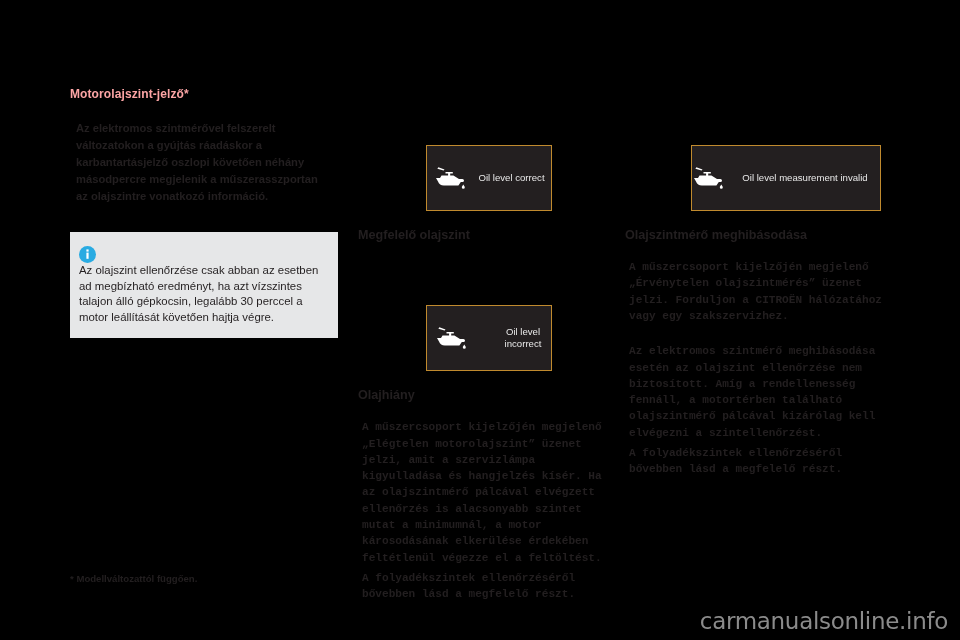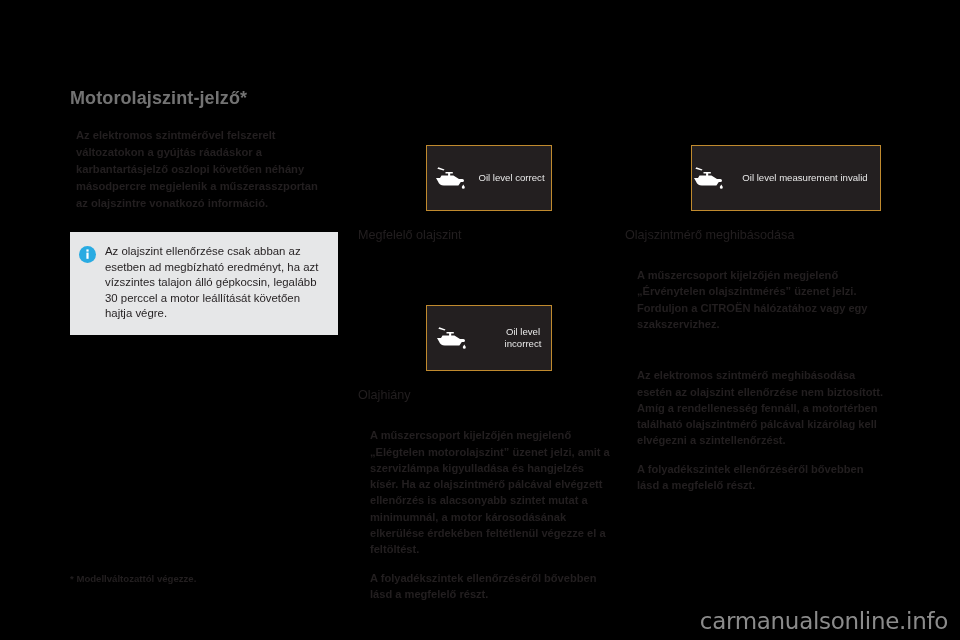--- a/index.html
+++ b/index.html
@@ -25,24 +25,24 @@
   }
 
   
   .col-left {
     position: absolute;
     left: 70px;
     top: 88px;
     width: 270px;
   }
   .page-title {
-    font-size: 18px;
+    font-size: 12px;
     font-weight: bold;
     letter-spacing: 0.1px;
-    color: #737373;
+    color: #fca5a5;
     margin: 0 0 18px 0;
     line-height: 1.15;
   }
   .intro-text {
     font-size: 11.2px;
     line-height: 1.52;
     font-weight: bold;
     color: #231f20;
     margin: 6px;
     width: 250px;
@@ -52,20 +52,21 @@
   .info-box {
     position: absolute;
     left: 70px;
     top: 232px;
     width: 268px;
     background: #e6e7e8;
     display: flex;
     align-items: flex-start;
     padding: 12px 10px 13px 9px;
     box-sizing: border-box;
+    flex-direction: column;
   }
   .info-icon {
     flex: 0 0 auto;
     width: 17px;
     height: 17px;
     margin-top: 2px;
     margin-right: 9px;
   }
   .info-icon svg { display: block; }
   .info-text {
@@ -137,31 +138,32 @@
   .cluster-label {
     color: #e8e8e8;
     font-size: 9.6px;
     line-height: 1.28;
     text-align: center;
     flex: 1 1 auto;
   }
 
   .section-heading {
     font-size: 12.6px;
-    font-weight: normal;
+    font-weight: bold;
     color: #231f20;
     margin: 0;
     line-height: 1.2;
   }
   .body-text {
     font-size: 11.1px;
     line-height: 1.47;
     font-weight: bold;
     color: #231f20;
-    margin: 12px;
+    margin: 4px;
+    font-family: Liberation Mono, monospace;
   }
   .body-text + .body-text { margin-top: 0; }
 
   .gap-a { height: 17px; }
   .gap-b { height: 12px; }
 
   
   .watermark {
     position: absolute;
     right: 12px;
@@ -186,21 +188,21 @@
     <span class="info-icon">
       <svg width="17" height="17" viewBox="0 0 17 17" xmlns="http://www.w3.org/2000/svg">
         <circle cx="8.5" cy="8.5" r="8.5" fill="#29abe2"></circle>
         <rect x="7.4" y="6.6" width="2.2" height="6.2" fill="#ffffff"></rect>
         <rect x="7.4" y="3.4" width="2.2" height="2.2" fill="#ffffff"></rect>
       </svg>
     </span>
     <span class="info-text">Az olajszint ellenőrzése csak abban az esetben ad megbízható eredményt, ha azt vízszintes talajon álló gépkocsin, legalább 30 perccel a motor leállítását követően hajtja végre.</span>
   </div>
 
-  <div class="footnote">* Modellváltozattól végezze.</div>
+  <div class="footnote">* Modellváltozattól függően.</div>
 
   <div class="col-mid">
 
     <div class="cluster cluster-a">
       <span class="oil-icon">
         <svg width="32" height="22" viewBox="0 0 32 22" xmlns="http://www.w3.org/2000/svg">
           <g fill="#ffffff">
             <path d="M2 11 h4 l1.5 -2.4 h6.6 v-2.1 h-2.6 v-1.5 h7.3 v1.5 h-2.6 v2.1 h3.2 l5.6 3.3 h3.4 a1.6 1.6 0 0 1 0 3.2 h-1.6 l-2.4 3.4 h-14.6 a6.2 6.2 0 0 1 -5.8 -4.1 z"></path>
             <path d="M9.6 3.6 l-6.2 -1.8 1 -1.6 6.1 2.2 z"></path>
             <path d="M29.3 17.4 c0.9 1.3 1.5 2.1 1.5 2.8 a1.5 1.5 0 0 1 -3 0 c0 -0.7 0.6 -1.5 1.5 -2.8 z"></path>

